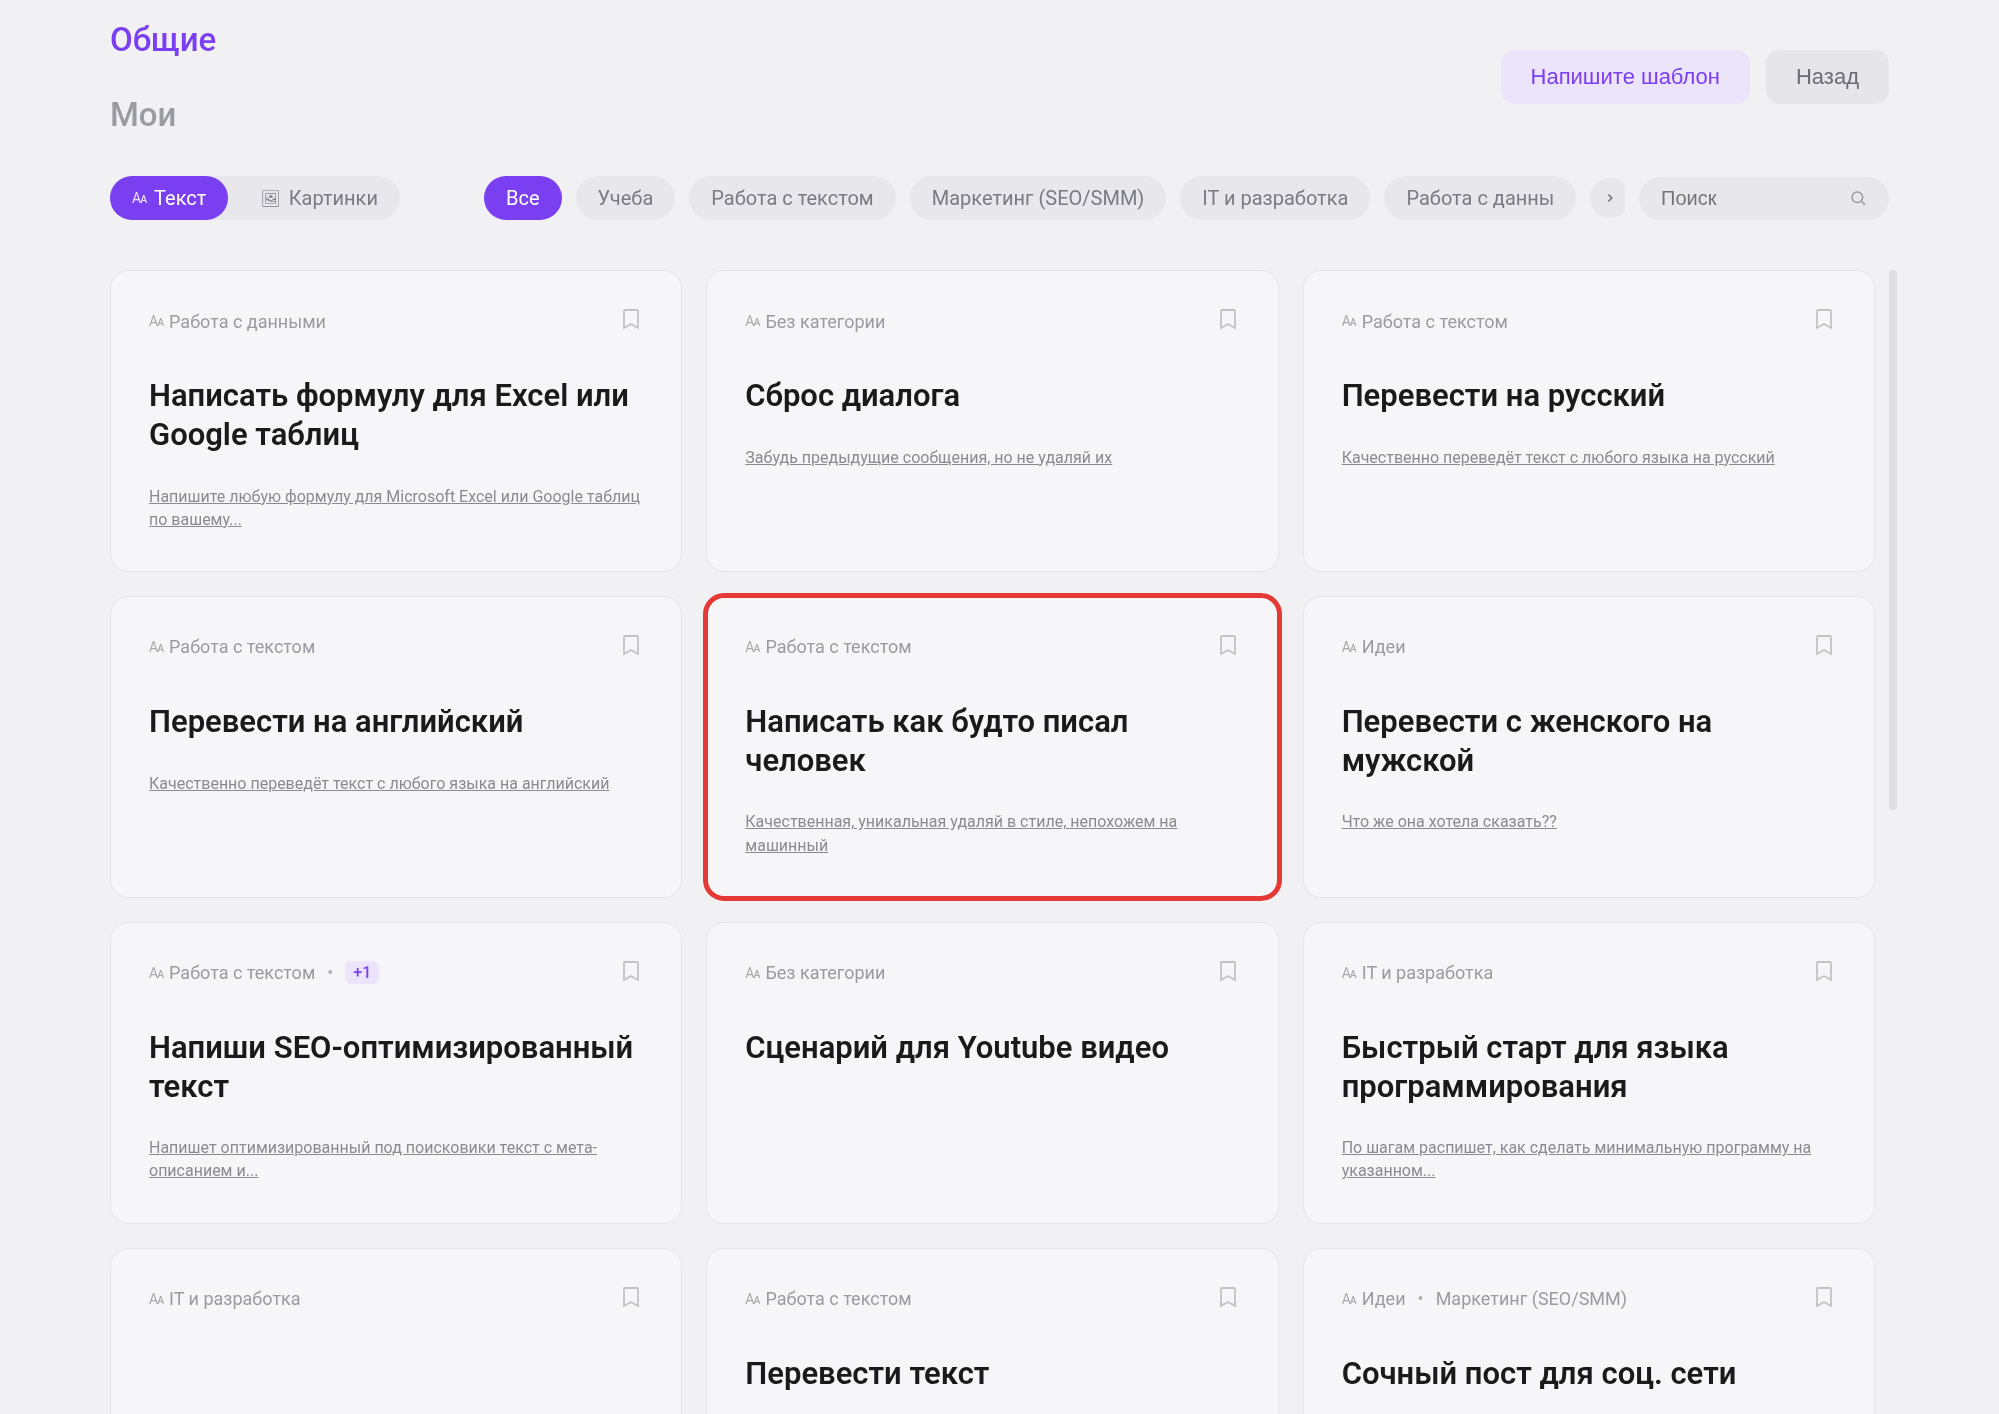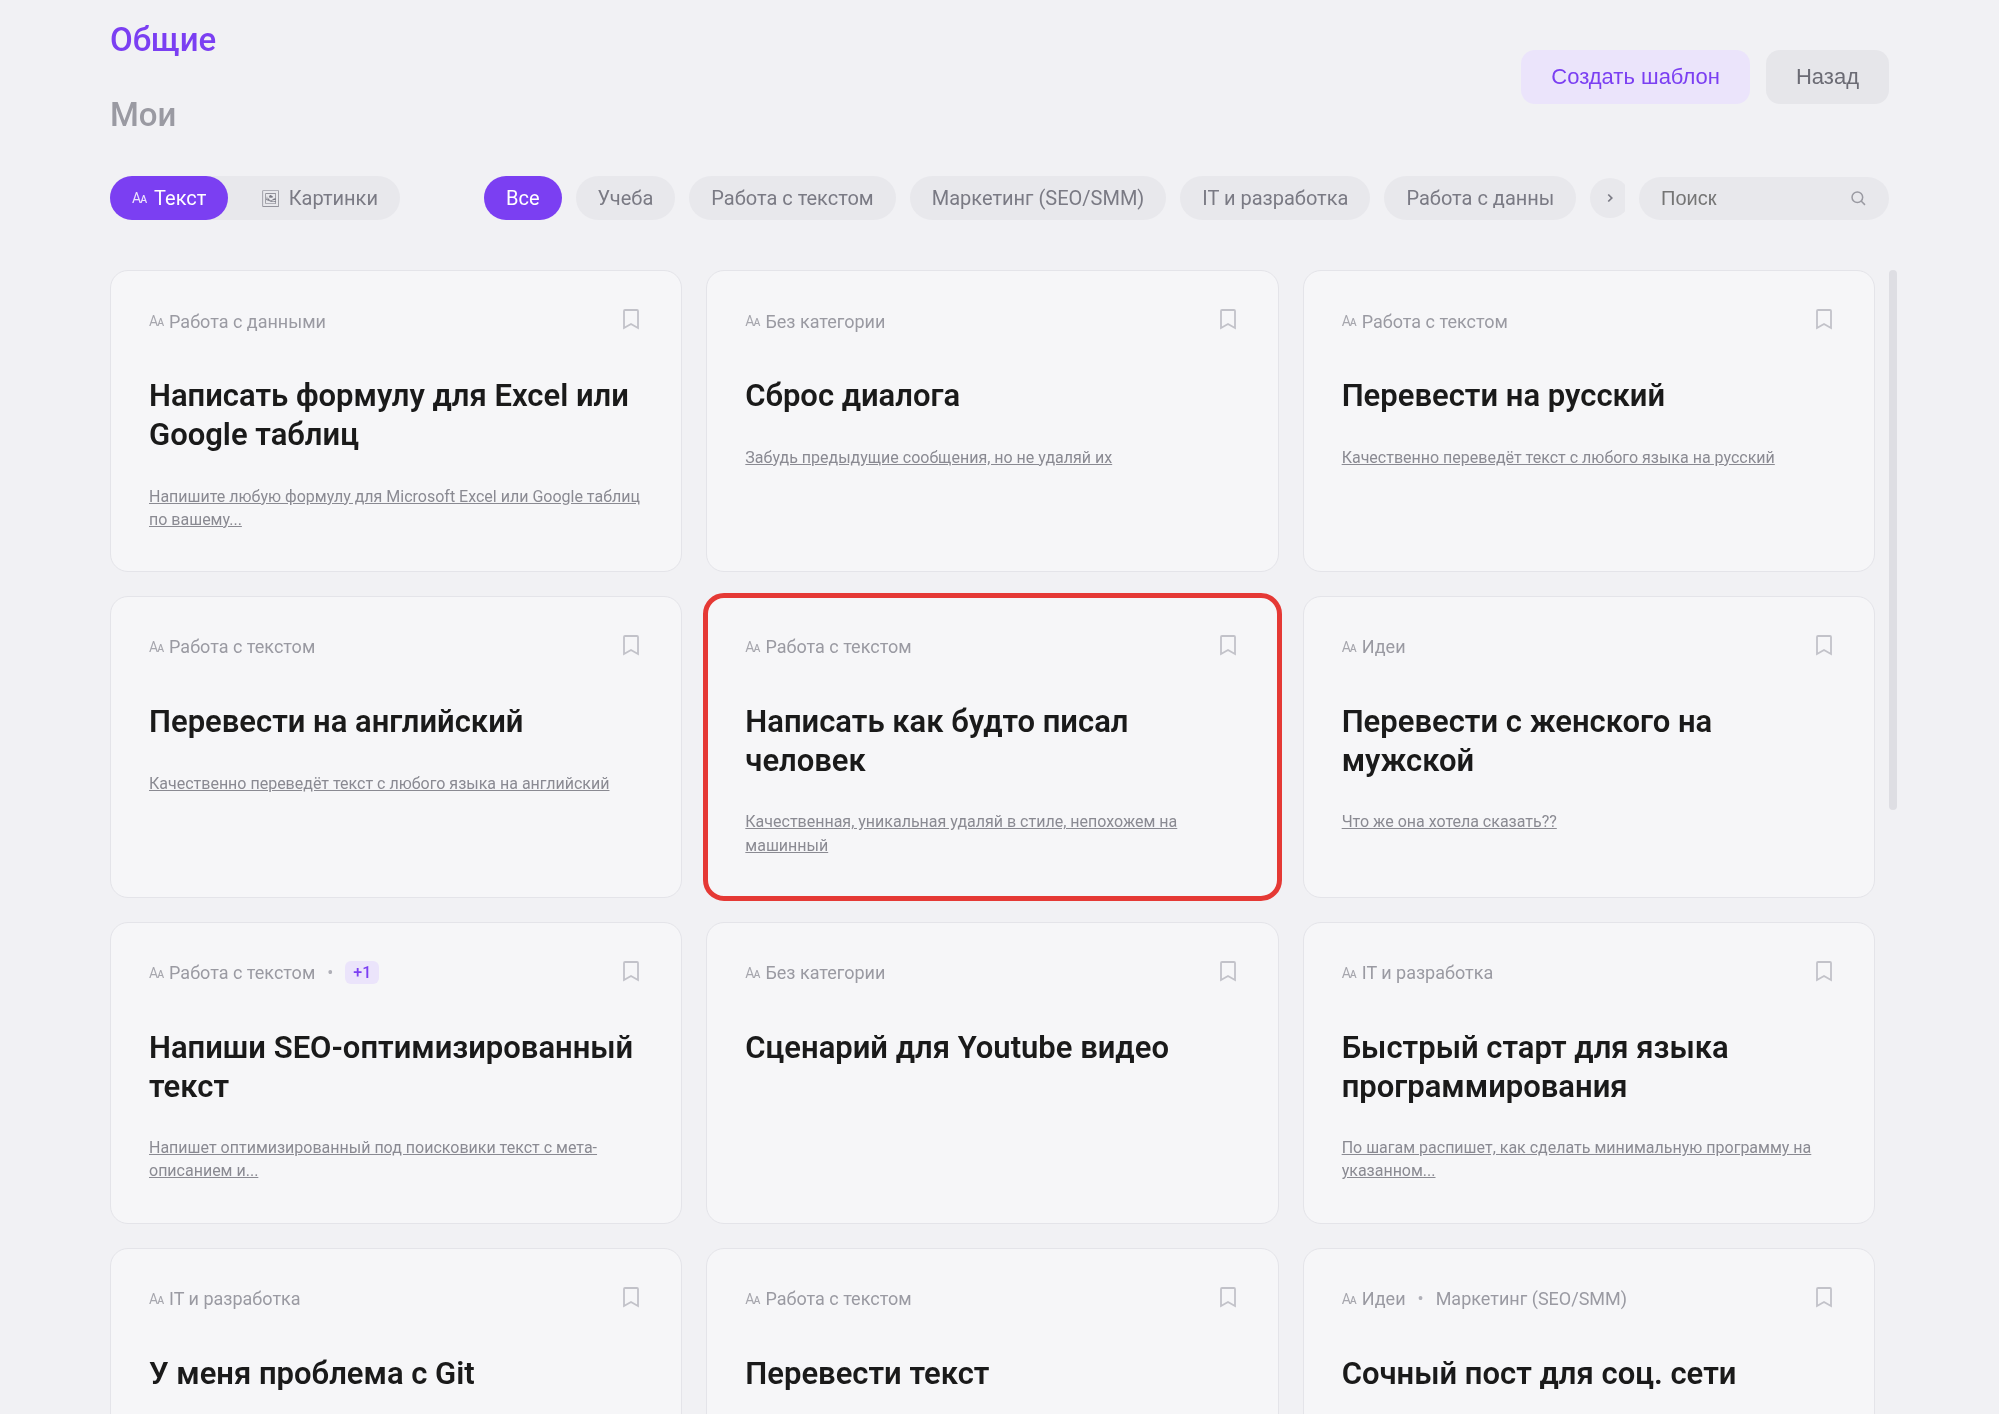--- a/index.html
+++ b/index.html
@@ -222,21 +222,21 @@
 <body>
 
 <div class="page">
 
   <div class="header">
     <div class="tabs-top">
       <div class="tab-top active">Общие</div>
       <div class="tab-top inactive">Мои</div>
     </div>
     <div class="header-actions">
-      <button class="btn btn-primary-light">Создать шаблон</button>
+      <button class="btn btn-primary-light">Напишите шаблон</button>
       <button class="btn btn-neutral">Назад</button>
     </div>
   </div>
 
   <div class="filters-row">
     <div class="type-group">
       <div class="pill pill-active">
         <span class="aa-icon white">Aᴀ</span>
         <span>Текст</span>
       </div>
@@ -414,21 +414,20 @@
             <div class="card-cats">
               <span class="cat-badge">
                 <span class="aa-icon">Aᴀ</span>
                 <span>IT и разработка</span>
               </span>
             </div>
             <div class="bookmark"><svg width="24" height="24" viewBox="0 0 24 24" fill="none" stroke="currentColor" stroke-width="1.8">
                 <path d="M6 3h12a1 1 0 0 1 1 1v17l-7-4-7 4V4a1 1 0 0 1 1-1z"></path>
               </svg></div>
           </div>
-          <div class="card-title">У меня проблема с Git</div>
         </div>
         <div class="card">
           <div class="card-head">
             <div class="card-cats">
               <span class="cat-badge">
                 <span class="aa-icon">Aᴀ</span>
                 <span>Работа с текстом</span>
               </span>
             </div>
             <div class="bookmark"><svg width="24" height="24" viewBox="0 0 24 24" fill="none" stroke="currentColor" stroke-width="1.8">

